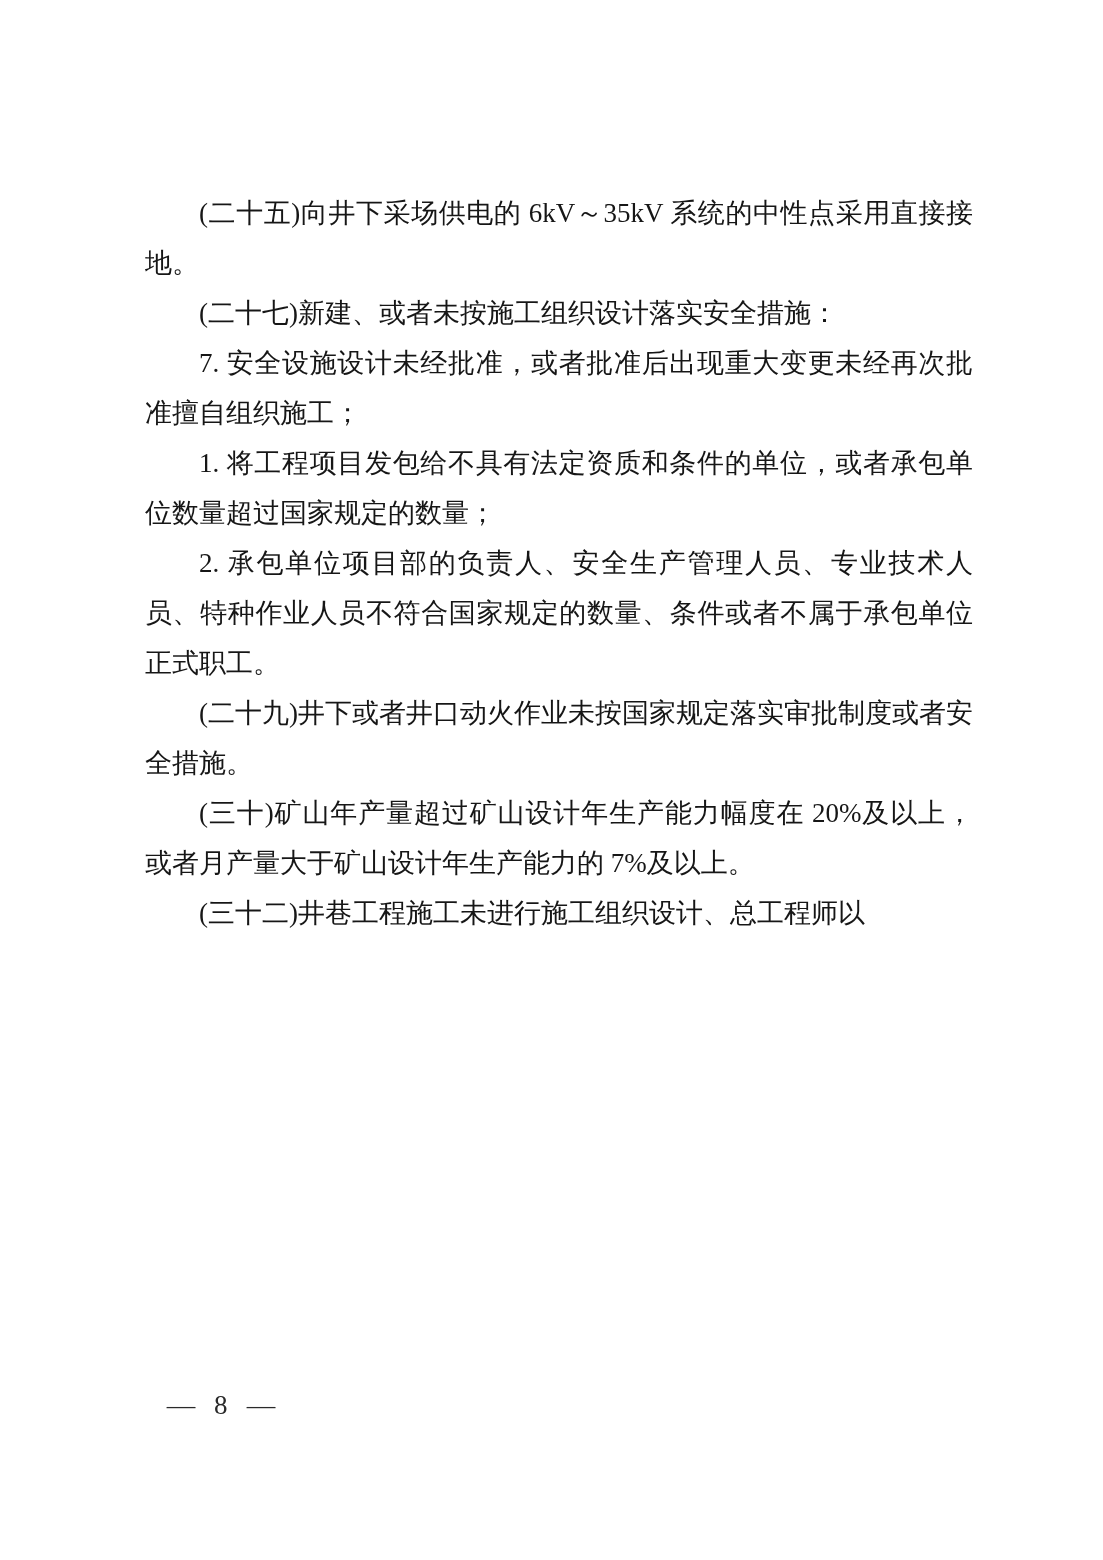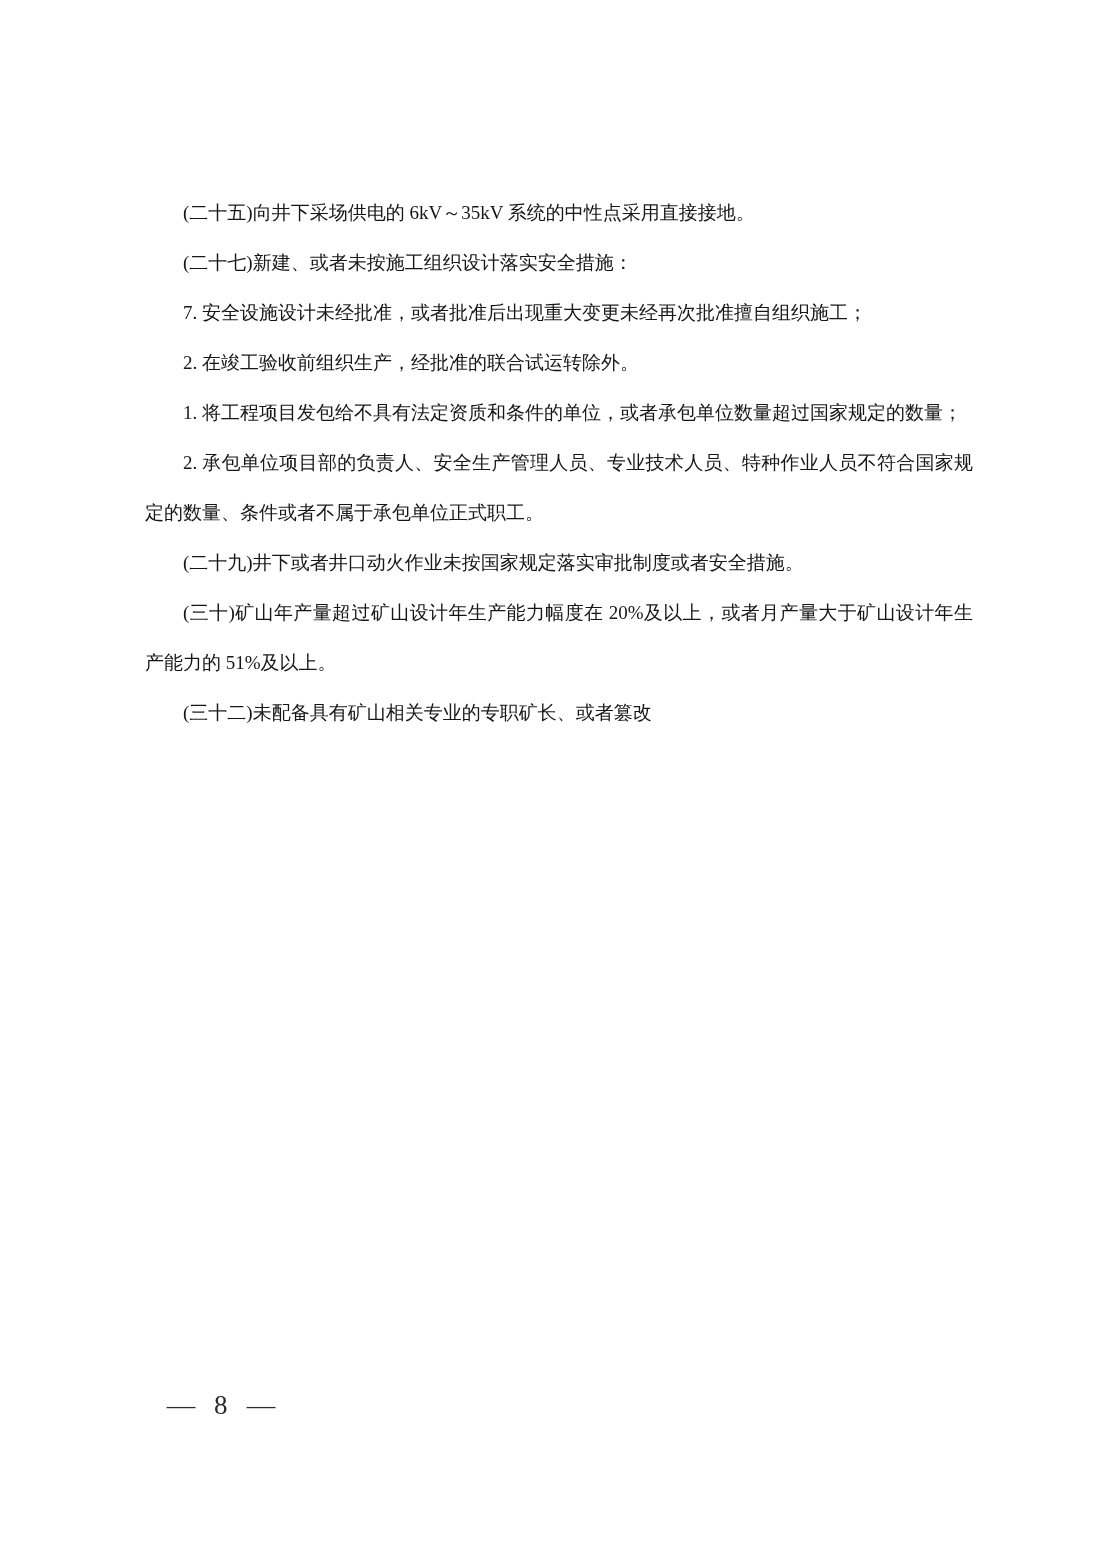--- a/index.html
+++ b/index.html
@@ -17,21 +17,21 @@
     inset: 0;
     background: #ffffff;
   }
   .body-text {
     position: absolute;
     left: 145px;
     top: 188px;
     width: 828px;
   }
   .body-text p {
-    font-size: 19px;
+    font-size: 27px;
     line-height: 50px;
     text-indent: 2em;
     text-align: justify;
     text-justify: inter-ideograph;
     letter-spacing: 0;
     word-break: break-all;
   }
   .page-footer {
     position: absolute;
     left: 168px;
@@ -53,26 +53,25 @@
 </head>
 <body>
 
 <main class="page">
 
   <section class="body-text">
 
   <p>(二十五)向井下采场供电的 6kV～35kV 系统的中性点采用直接接地。</p>
       <p>(二十七)新建、或者未按施工组织设计落实安全措施：</p>
       <p>7. 安全设施设计未经批准，或者批准后出现重大变更未经再次批准擅自组织施工；</p>
-      <p>2. 在竣工验收前组织生产，经批准的联合试运转除外。</p>
       <p>1. 将工程项目发包给不具有法定资质和条件的单位，或者承包单位数量超过国家规定的数量；</p>
       <p>2. 承包单位项目部的负责人、安全生产管理人员、专业技术人员、特种作业人员不符合国家规定的数量、条件或者不属于承包单位正式职工。</p>
       <p>(二十九)井下或者井口动火作业未按国家规定落实审批制度或者安全措施。</p>
-      <p>(三十)矿山年产量超过矿山设计年生产能力幅度在 20%及以上，或者月产量大于矿山设计年生产能力的 51%及以上。</p>
-      <p>(三十二)未配备具有矿山相关专业的专职矿长、或者篡改</p>
+      <p>(三十)矿山年产量超过矿山设计年生产能力幅度在 20%及以上，或者月产量大于矿山设计年生产能力的 7%及以上。</p>
+      <p>(三十二)井巷工程施工未进行施工组织设计、总工程师以</p>
     </section>
 
   <footer class="page-footer">
     <span class="dash">—</span>
     <span class="num">8</span>
     <span class="dash">—</span>
   </footer>
 
 </main>
 

